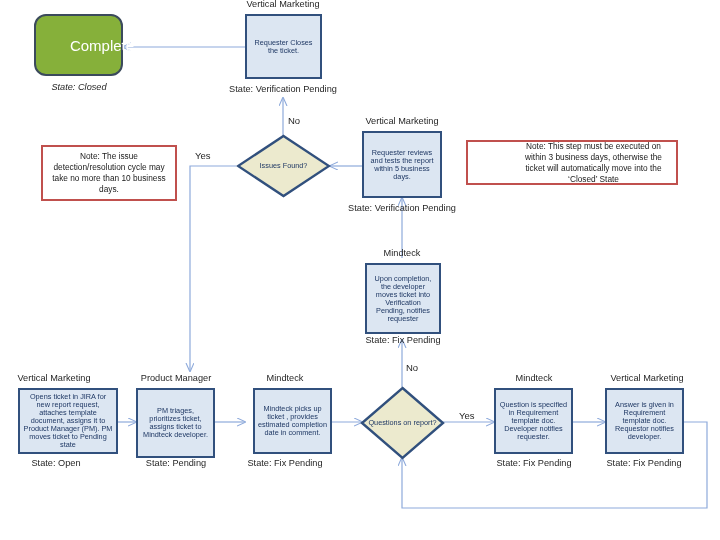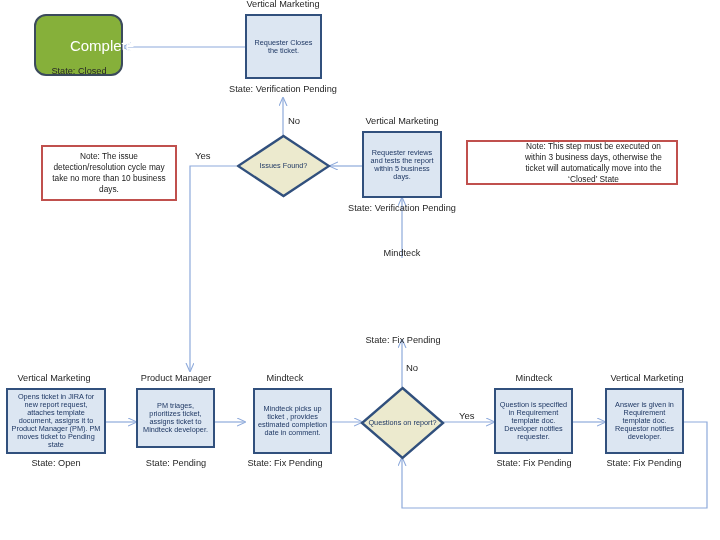--- a/index.html
+++ b/index.html
@@ -108,21 +108,21 @@
 
       <path d="M573,422 L605,422"></path>
 
       <path d="M684,422 L707,422 L707,508 L402,508 L402,458"></path>
     </g>
   </svg>
 
   <div class="node term" style="left:34px;top:14px;width:89px;height:62px;padding-left:47px;">
     <span>Complete</span>
   </div>
-  <div class="state" style="left:4px;top:66px;width:150px;">State: Closed</div>
+  <div class="state" style="left:4px;top:82px;width:150px;font-style:italic;">State: Closed</div>
 
   <div class="role" style="left:223px;top:-1px;width:120px;">Vertical Marketing</div>
   <div class="node proc" style="left:245px;top:14px;width:77px;height:65px;">
     <span>Requester Closes the ticket.</span>
   </div>
   <div class="state" style="left:213px;top:84px;width:140px;">State: Verification Pending</div>
 
   <div class="diamond" style="left:236px;top:134px;width:95px;height:64px;">
     <svg width="95" height="64" viewBox="0 0 95 64">
       <polygon points="47.5,2 93,32 47.5,62 2,32" fill="#eceace" stroke="#31507d" stroke-width="2.4"></polygon>
@@ -132,30 +132,33 @@
   <div class="elabel" style="left:288px;top:115px;">No</div>
   <div class="elabel" style="left:195px;top:150px;">Yes</div>
 
   <div class="role" style="left:342px;top:116px;width:120px;">Vertical Marketing</div>
   <div class="node proc" style="left:362px;top:131px;width:80px;height:67px;">
     <span>Requester reviews and tests the report within 5 business days.</span>
   </div>
   <div class="state" style="left:332px;top:203px;width:140px;">State: Verification Pending</div>
 
   <div class="role" style="left:342px;top:248px;width:120px;">Mindteck</div>
+  <div class="node proc" style="left:365px;top:263px;width:76px;height:71px;">
+    <span>Upon completion, the developer moves  ticket into Verification Pending, notifies requester</span>
+  </div>
   <div class="state" style="left:343px;top:335px;width:120px;">State: Fix Pending</div>
 
   <div class="role" style="left:0px;top:373px;width:108px;">Vertical Marketing</div>
-  <div class="node proc" style="left:6px;top:388px;width:100px;height:66px;">
+  <div class="node proc" style="left:18px;top:388px;width:100px;height:66px;">
     <span>Opens  ticket in JIRA for new report request, attaches template document, assigns it to Product Manager (PM). PM moves ticket to Pending state</span>
   </div>
   <div class="state" style="left:6px;top:458px;width:100px;">State: Open</div>
 
   <div class="role" style="left:128px;top:373px;width:96px;">Product Manager</div>
-  <div class="node proc" style="left:136px;top:388px;width:79px;height:60px;">
+  <div class="node proc" style="left:136px;top:388px;width:79px;height:70px;">
     <span>PM triages, prioritizes ticket, assigns  ticket to Mindteck developer.</span>
   </div>
   <div class="state" style="left:128px;top:458px;width:96px;">State: Pending</div>
 
   <div class="role" style="left:237px;top:373px;width:96px;">Mindteck</div>
   <div class="node proc" style="left:245px;top:388px;width:79px;height:66px;margin-left:8px;">
     <span>Mindteck picks up ticket , provides estimated completion date in comment.</span>
   </div>
   <div class="state" style="left:235px;top:458px;width:100px;">State: Fix Pending</div>
 

